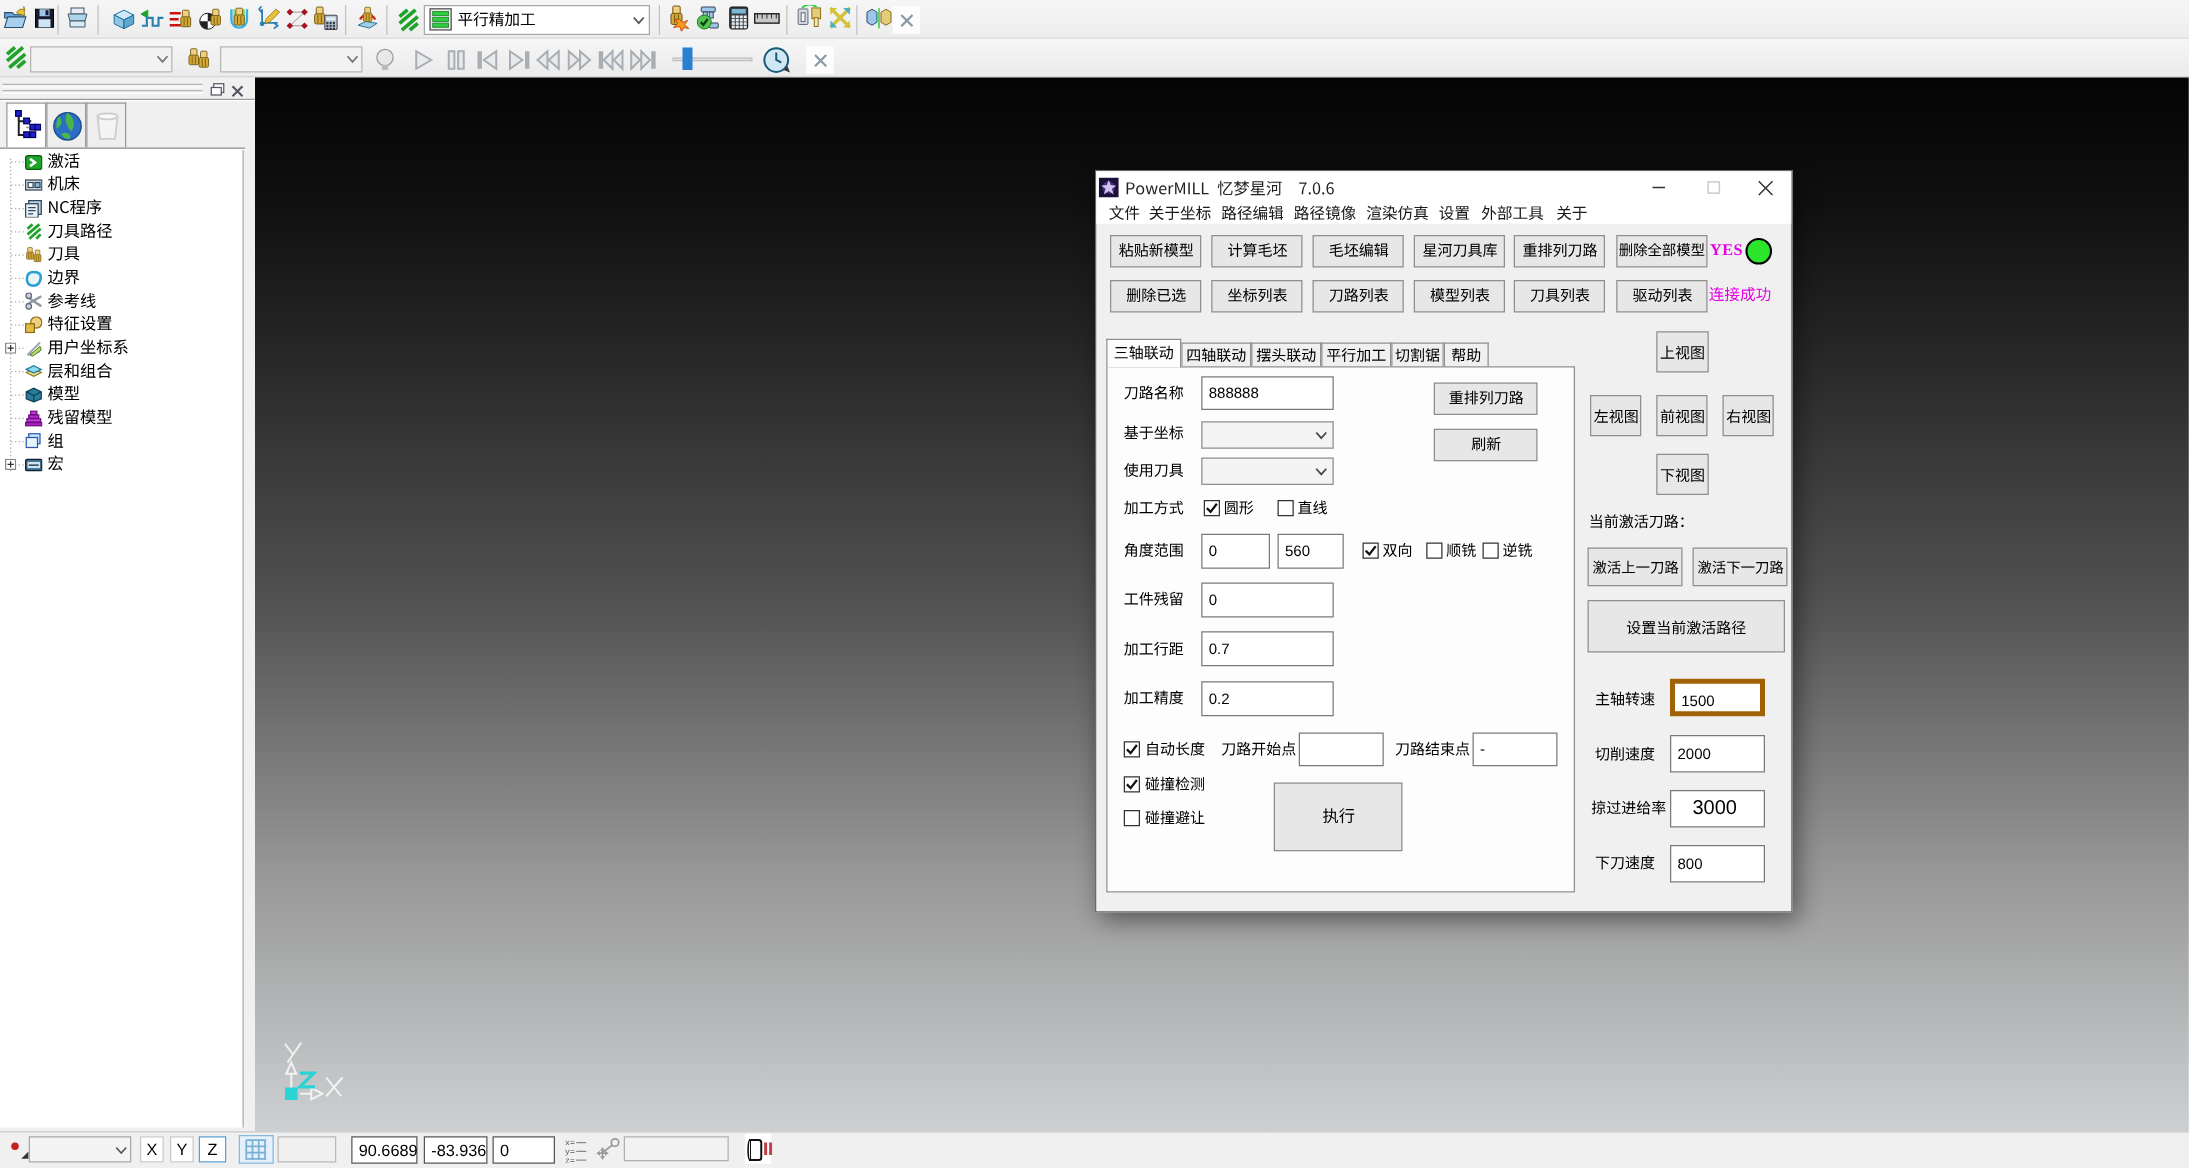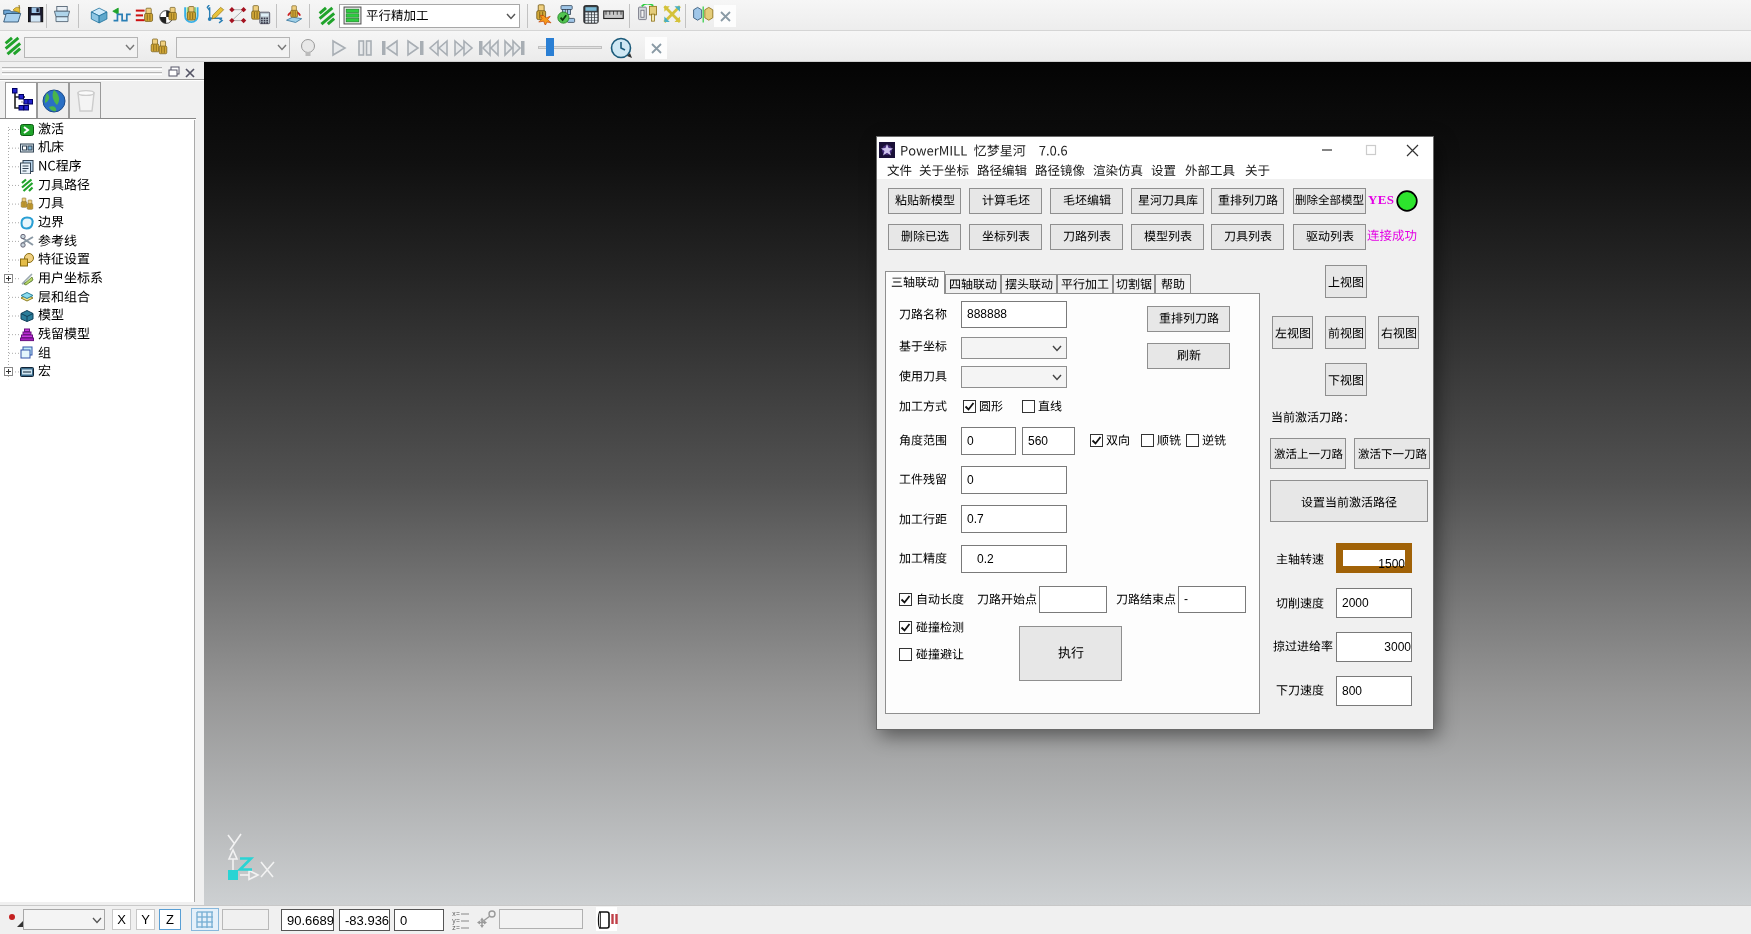--- a/index.html
+++ b/index.html
@@ -950,21 +950,21 @@
   </svg>
 <div style="position:absolute;left:1186px;top:434px;width:13px;height:13px;background:#fff;border:1px solid #333;"></div>
 <svg style="position:absolute;left:1202.0px;top:433.8px;overflow:visible" width="24.0" height="14.2">
     <g fill="#000" transform="translate(0,10.56) scale(0.01200,-0.01200)">
       <use href="#g9006" x="0"></use>
       <use href="#g94E3" x="1000"></use>
     </g>
   </svg>
 <div style="position:absolute;left:961px;top:466px;width:106px;height:28px;background:#fff;border:1px solid #7a7a7a;font-size:12px;line-height:26px;padding-left:5px;color:#000;">0</div>
 <div style="position:absolute;left:961px;top:505px;width:106px;height:28px;background:#fff;border:1px solid #7a7a7a;font-size:12px;line-height:26px;padding-left:5px;color:#000;">0.7</div>
-<div style="position:absolute;left:961px;top:545px;width:106px;height:28px;background:#fff;border:1px solid #7a7a7a;font-size:12px;line-height:26px;padding-left:15px;color:#000;">0.2</div>
+<div style="position:absolute;left:961px;top:545px;width:106px;height:28px;background:#fff;border:1px solid #7a7a7a;font-size:12px;line-height:26px;padding-left:5px;color:#000;">0.2</div>
 <div style="position:absolute;left:899px;top:593px;width:13px;height:13px;background:#fff;border:1px solid #333;"></div>
 <svg style="position:absolute;left:899px;top:593px" width="13" height="13">
     <path d="M2.5 6.5 L5.5 9.5 L10.5 3" stroke="#111" stroke-width="1.8" fill="none"></path>
   </svg>
 <svg style="position:absolute;left:916.0px;top:592.8px;overflow:visible" width="48.0" height="14.2">
     <g fill="#000" transform="translate(0,10.56) scale(0.01200,-0.01200)">
       <use href="#g81EA" x="0"></use>
       <use href="#g52A8" x="1000"></use>
       <use href="#g957F" x="2000"></use>
       <use href="#g5EA6" x="3000"></use>
@@ -1122,40 +1122,40 @@
     </g>
   </svg>
 <svg style="position:absolute;left:1276.0px;top:552.8px;overflow:visible" width="48.0" height="14.2">
     <g fill="#000" transform="translate(0,10.56) scale(0.01200,-0.01200)">
       <use href="#g4E3B" x="0"></use>
       <use href="#g8F74" x="1000"></use>
       <use href="#g8F6C" x="2000"></use>
       <use href="#g901F" x="3000"></use>
     </g>
   </svg>
-<div style="position:absolute;left:1336px;top:543px;width:76px;height:30px;background:#fff;border:7px solid #a16207;font-size:12px;line-height:28px;padding-left:5px;color:#000;text-align:right;">1500</div>
+<div style="position:absolute;left:1336px;top:543px;width:76px;height:30px;background:#fff;border:4px solid #a16207;font-size:12px;line-height:28px;padding-left:5px;color:#000;">1500</div>
 <svg style="position:absolute;left:1276.0px;top:596.8px;overflow:visible" width="48.0" height="14.2">
     <g fill="#000" transform="translate(0,10.56) scale(0.01200,-0.01200)">
       <use href="#g5207" x="0"></use>
       <use href="#g524A" x="1000"></use>
       <use href="#g901F" x="2000"></use>
       <use href="#g5EA6" x="3000"></use>
     </g>
   </svg>
 <div style="position:absolute;left:1336px;top:588px;width:76px;height:30px;background:#fff;border:1px solid #7a7a7a;font-size:12px;line-height:28px;padding-left:5px;color:#000;">2000</div>
 <svg style="position:absolute;left:1273.0px;top:639.8px;overflow:visible" width="60.0" height="14.2">
     <g fill="#000" transform="translate(0,10.56) scale(0.01200,-0.01200)">
       <use href="#g63A0" x="0"></use>
       <use href="#g8FC7" x="1000"></use>
       <use href="#g8FDB" x="2000"></use>
       <use href="#g7ED9" x="3000"></use>
       <use href="#g7387" x="4000"></use>
     </g>
   </svg>
-<div style="position:absolute;left:1336px;top:632px;width:76px;height:30px;background:#fff;border:1px solid #7a7a7a;font-size:12px;line-height:28px;padding-left:17px;color:#000;text-align:right;">3000</div>
+<div style="position:absolute;left:1336px;top:632px;width:76px;height:30px;background:#fff;border:1px solid #7a7a7a;font-size:16px;line-height:28px;padding-left:17px;color:#000;">3000</div>
 <svg style="position:absolute;left:1276.0px;top:683.8px;overflow:visible" width="48.0" height="14.2">
     <g fill="#000" transform="translate(0,10.56) scale(0.01200,-0.01200)">
       <use href="#g4E0B" x="0"></use>
       <use href="#g5200" x="1000"></use>
       <use href="#g901F" x="2000"></use>
       <use href="#g5EA6" x="3000"></use>
     </g>
   </svg>
 <div style="position:absolute;left:1336px;top:676px;width:76px;height:30px;background:#fff;border:1px solid #7a7a7a;font-size:12px;line-height:28px;padding-left:5px;color:#000;">800</div>
 <div style="position:absolute;left:0px;top:905px;width:1751px;height:29px;background:#f0f0f0;border-top:1px solid #c8c8c8;"></div>

